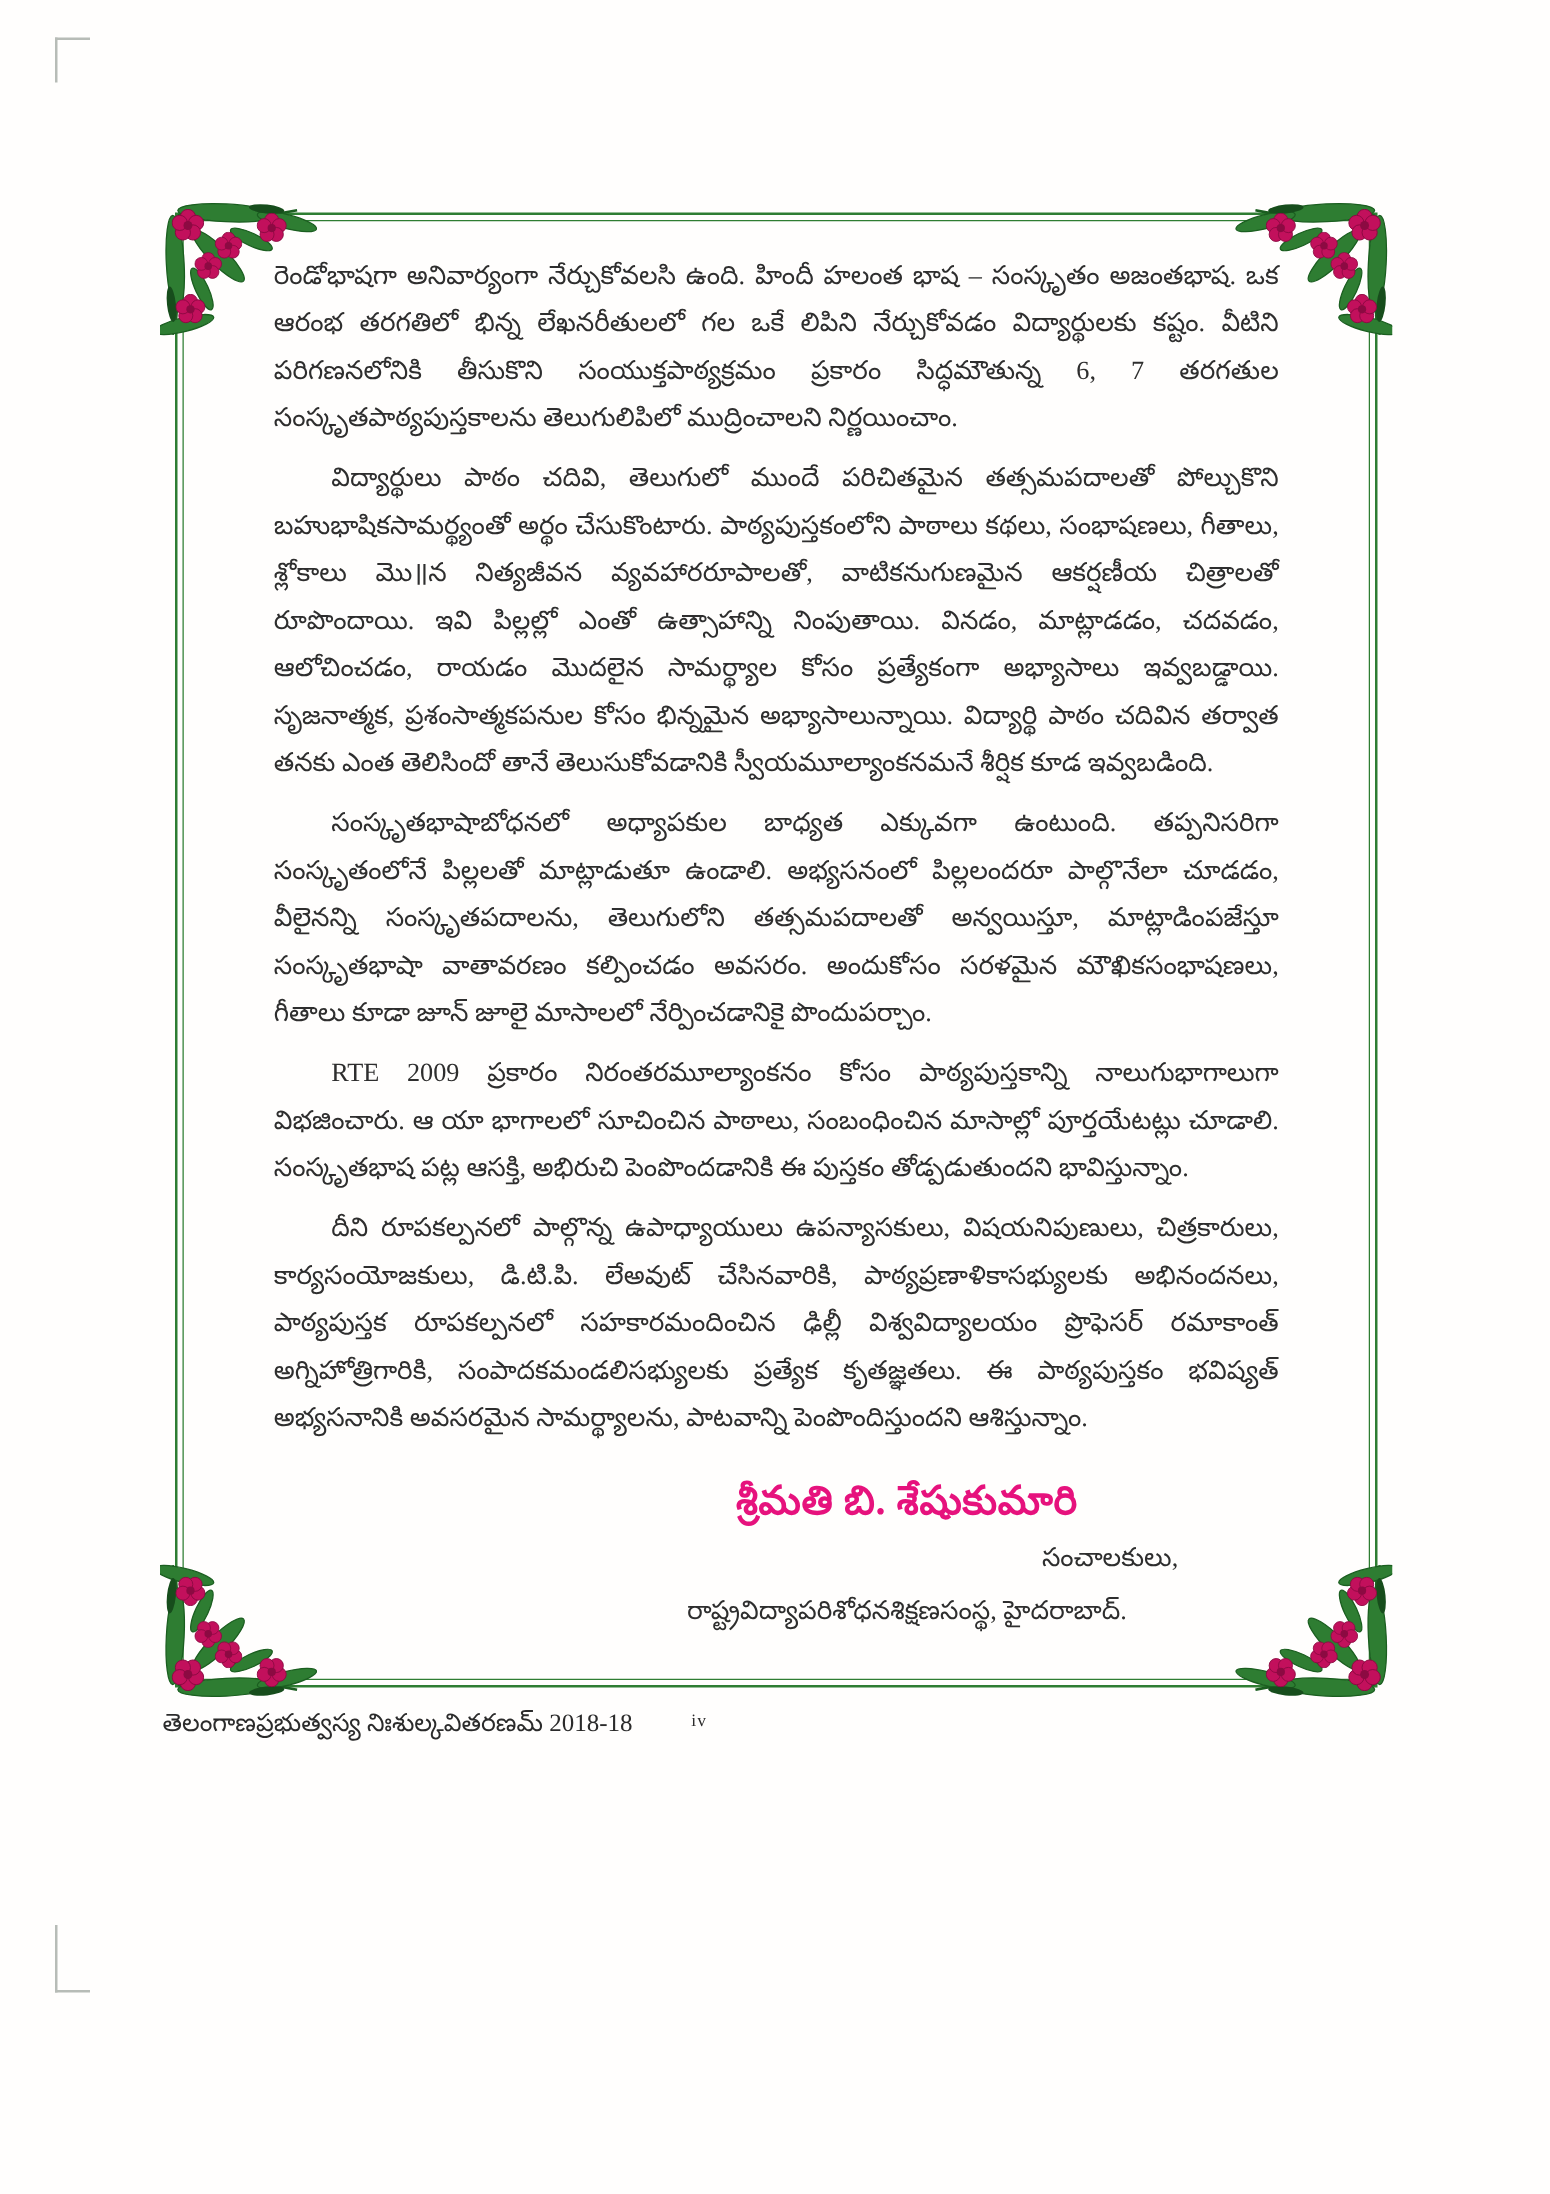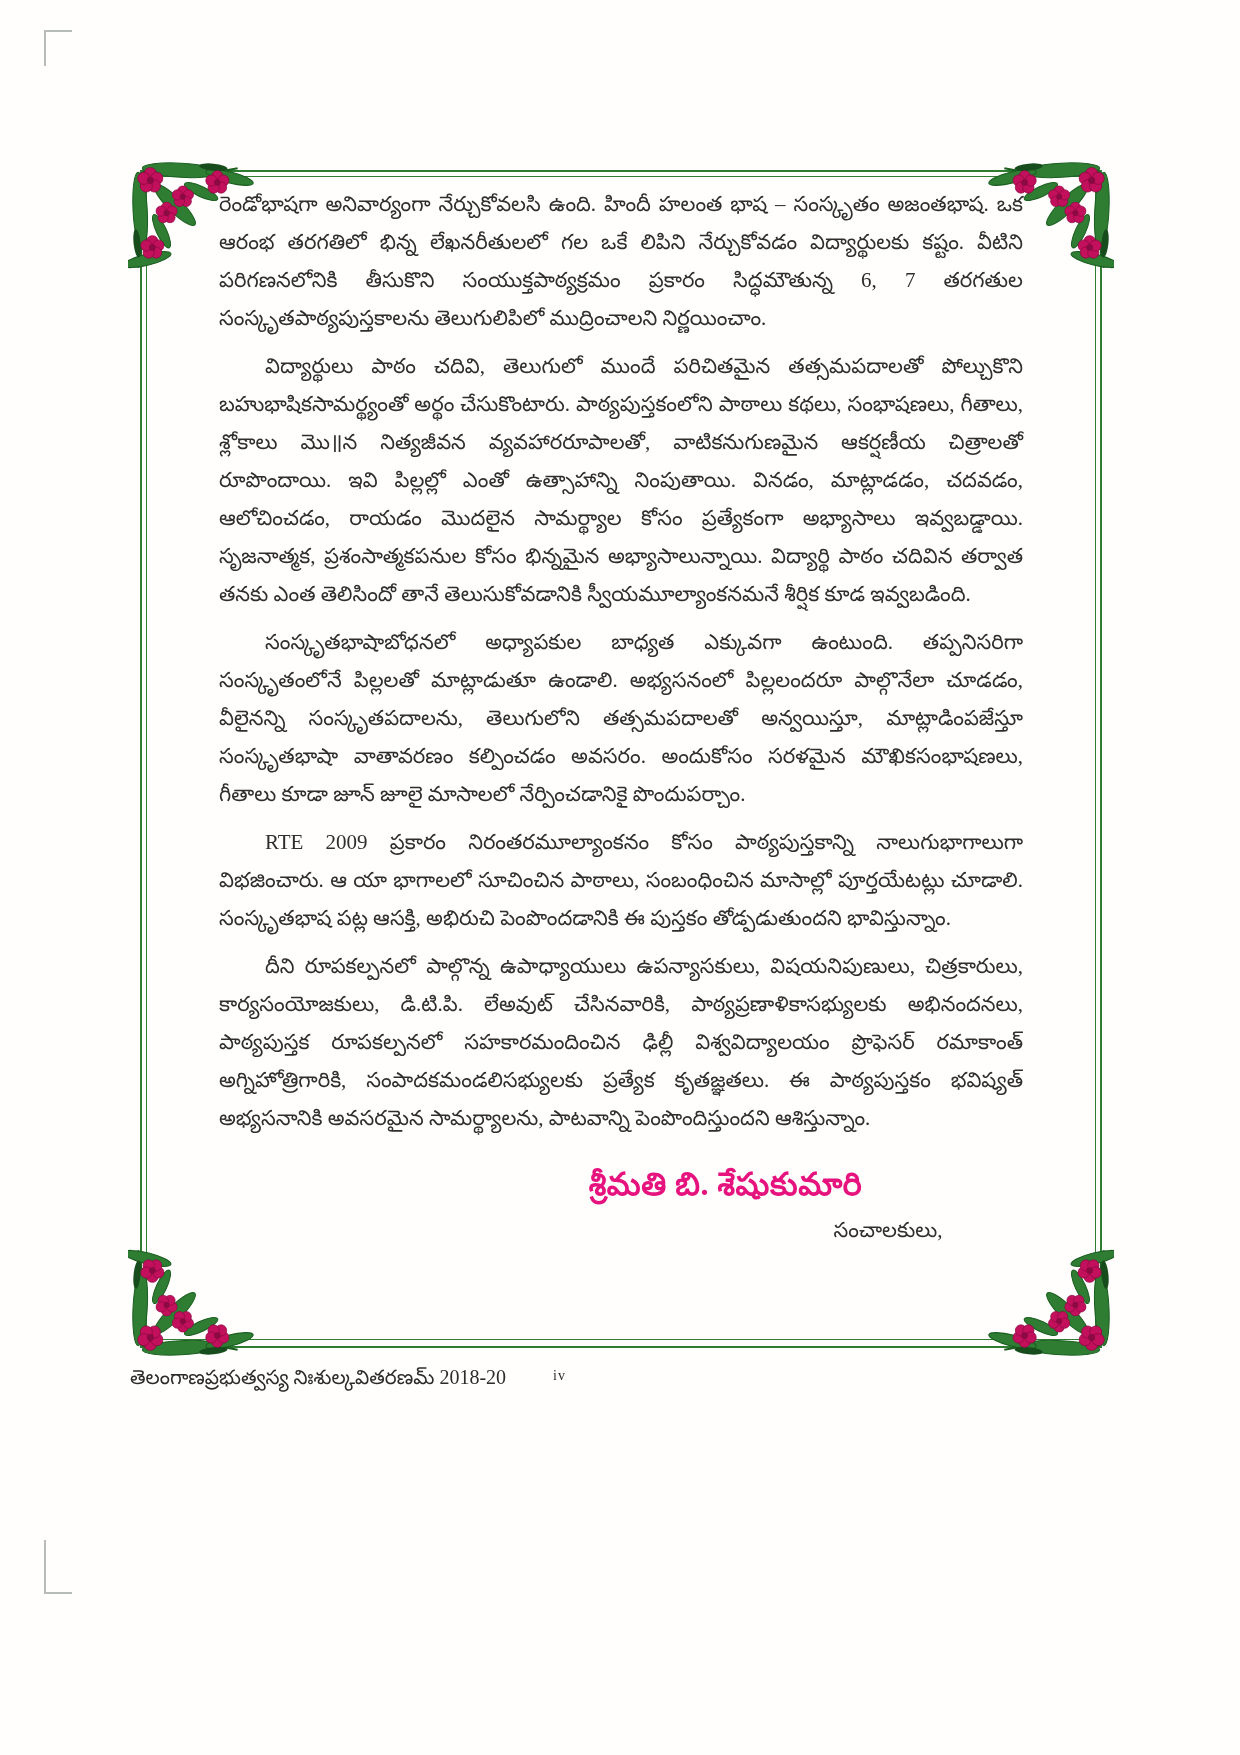--- a/index.html
+++ b/index.html
@@ -43,21 +43,21 @@
   .frame {
     position: relative;
     margin: 170px 138px 0 140px;
     min-height: 1178px;
     border: 2px solid #2e7d32;
   }
   .frame-inner {
     margin: 4px;
     border: 1px solid #2e7d32;
     min-height: 1164px;
-    padding: 8px 72px 36px 72px;
+    padding: 24px 72px 36px 72px;
   }
 
   
   .content {
     font-size: 21px;
     line-height: 38px;
     text-align: justify;
     color: #2e2e2e;
   }
   .para { margin-bottom: 10px; }
@@ -187,24 +187,25 @@
 
         <p class="para">రెండోభాషగా అనివార్యంగా నేర్చుకోవలసి ఉంది. హిందీ హలంత భాష – సంస్కృతం అజంతభాష. ఒక ఆరంభ తరగతిలో భిన్న లేఖనరీతులలో గల ఒకే లిపిని నేర్చుకోవడం విద్యార్థులకు కష్టం. వీటిని పరిగణనలోనికి తీసుకొని సంయుక్తపాఠ్యక్రమం ప్రకారం సిద్ధమౌతున్న 6, 7 తరగతుల సంస్కృతపాఠ్యపుస్తకాలను తెలుగులిపిలో ముద్రించాలని నిర్ణయించాం.</p>
         <p class="para indented">విద్యార్థులు పాఠం చదివి, తెలుగులో ముందే పరిచితమైన తత్సమపదాలతో పోల్చుకొని బహుభాషికసామర్థ్యంతో అర్థం చేసుకొంటారు. పాఠ్యపుస్తకంలోని పాఠాలు కథలు, సంభాషణలు, గీతాలు, శ్లోకాలు మొ॥న నిత్యజీవన వ్యవహారరూపాలతో, వాటికనుగుణమైన ఆకర్షణీయ చిత్రాలతో రూపొందాయి. ఇవి పిల్లల్లో ఎంతో ఉత్సాహాన్ని నింపుతాయి. వినడం, మాట్లాడడం, చదవడం, ఆలోచించడం, రాయడం మొదలైన సామర్థ్యాల కోసం ప్రత్యేకంగా అభ్యాసాలు ఇవ్వబడ్డాయి. సృజనాత్మక, ప్రశంసాత్మకపనుల కోసం భిన్నమైన అభ్యాసాలున్నాయి. విద్యార్థి పాఠం చదివిన తర్వాత తనకు ఎంత తెలిసిందో తానే తెలుసుకోవడానికి స్వీయమూల్యాంకనమనే శీర్షిక కూడ ఇవ్వబడింది.</p>
         <p class="para indented">సంస్కృతభాషాబోధనలో అధ్యాపకుల బాధ్యత ఎక్కువగా ఉంటుంది. తప్పనిసరిగా సంస్కృతంలోనే పిల్లలతో మాట్లాడుతూ ఉండాలి. అభ్యసనంలో పిల్లలందరూ పాల్గొనేలా చూడడం, వీలైనన్ని సంస్కృతపదాలను, తెలుగులోని తత్సమపదాలతో అన్వయిస్తూ, మాట్లాడింపజేస్తూ సంస్కృతభాషా వాతావరణం కల్పించడం అవసరం. అందుకోసం సరళమైన మౌఖికసంభాషణలు, గీతాలు కూడా జూన్ జూలై మాసాలలో నేర్పించడానికై పొందుపర్చాం.</p>
         <p class="para indented">RTE 2009 ప్రకారం నిరంతరమూల్యాంకనం కోసం పాఠ్యపుస్తకాన్ని నాలుగుభాగాలుగా విభజించారు. ఆ యా భాగాలలో సూచించిన పాఠాలు, సంబంధించిన మాసాల్లో పూర్తయేటట్లు చూడాలి. సంస్కృతభాష పట్ల ఆసక్తి, అభిరుచి పెంపొందడానికి ఈ పుస్తకం తోడ్పడుతుందని భావిస్తున్నాం.</p>
         <p class="para indented">దీని రూపకల్పనలో పాల్గొన్న ఉపాధ్యాయులు ఉపన్యాసకులు, విషయనిపుణులు, చిత్రకారులు, కార్యసంయోజకులు, డి.టి.పి. లేఅవుట్ చేసినవారికి, పాఠ్యప్రణాళికాసభ్యులకు అభినందనలు, పాఠ్యపుస్తక రూపకల్పనలో సహకారమందించిన ఢిల్లీ విశ్వవిద్యాలయం ప్రొఫెసర్ రమాకాంత్ అగ్నిహోత్రిగారికి, సంపాదకమండలిసభ్యులకు ప్రత్యేక కృతజ్ఞతలు. ఈ పాఠ్యపుస్తకం భవిష్యత్ అభ్యసనానికి అవసరమైన సామర్థ్యాలను, పాటవాన్ని పెంపొందిస్తుందని ఆశిస్తున్నాం.</p>
 
         <div class="signature">
           <div class="sig-name">శ్రీమతి బి. శేషుకుమారి</div>
           <div class="sig-title">సంచాలకులు,</div>
+          <div class="sig-org">రాష్ట్రవిద్యాపరిశోధనశిక్షణసంస్థ,  హైదరాబాద్.</div>
         </div>
 
       </div>
     </div>
   </div>
 
   <div class="footer">
-    <span class="footer-note">తెలంగాణప్రభుత్వస్య నిఃశుల్కవితరణమ్  2018-20</span>
+    <span class="footer-note">తెలంగాణప్రభుత్వస్య నిఃశుల్కవితరణమ్  2018-18</span>
     <span class="footer-page">iv</span>
   </div>
 
 </div>
 
 </body></html>

